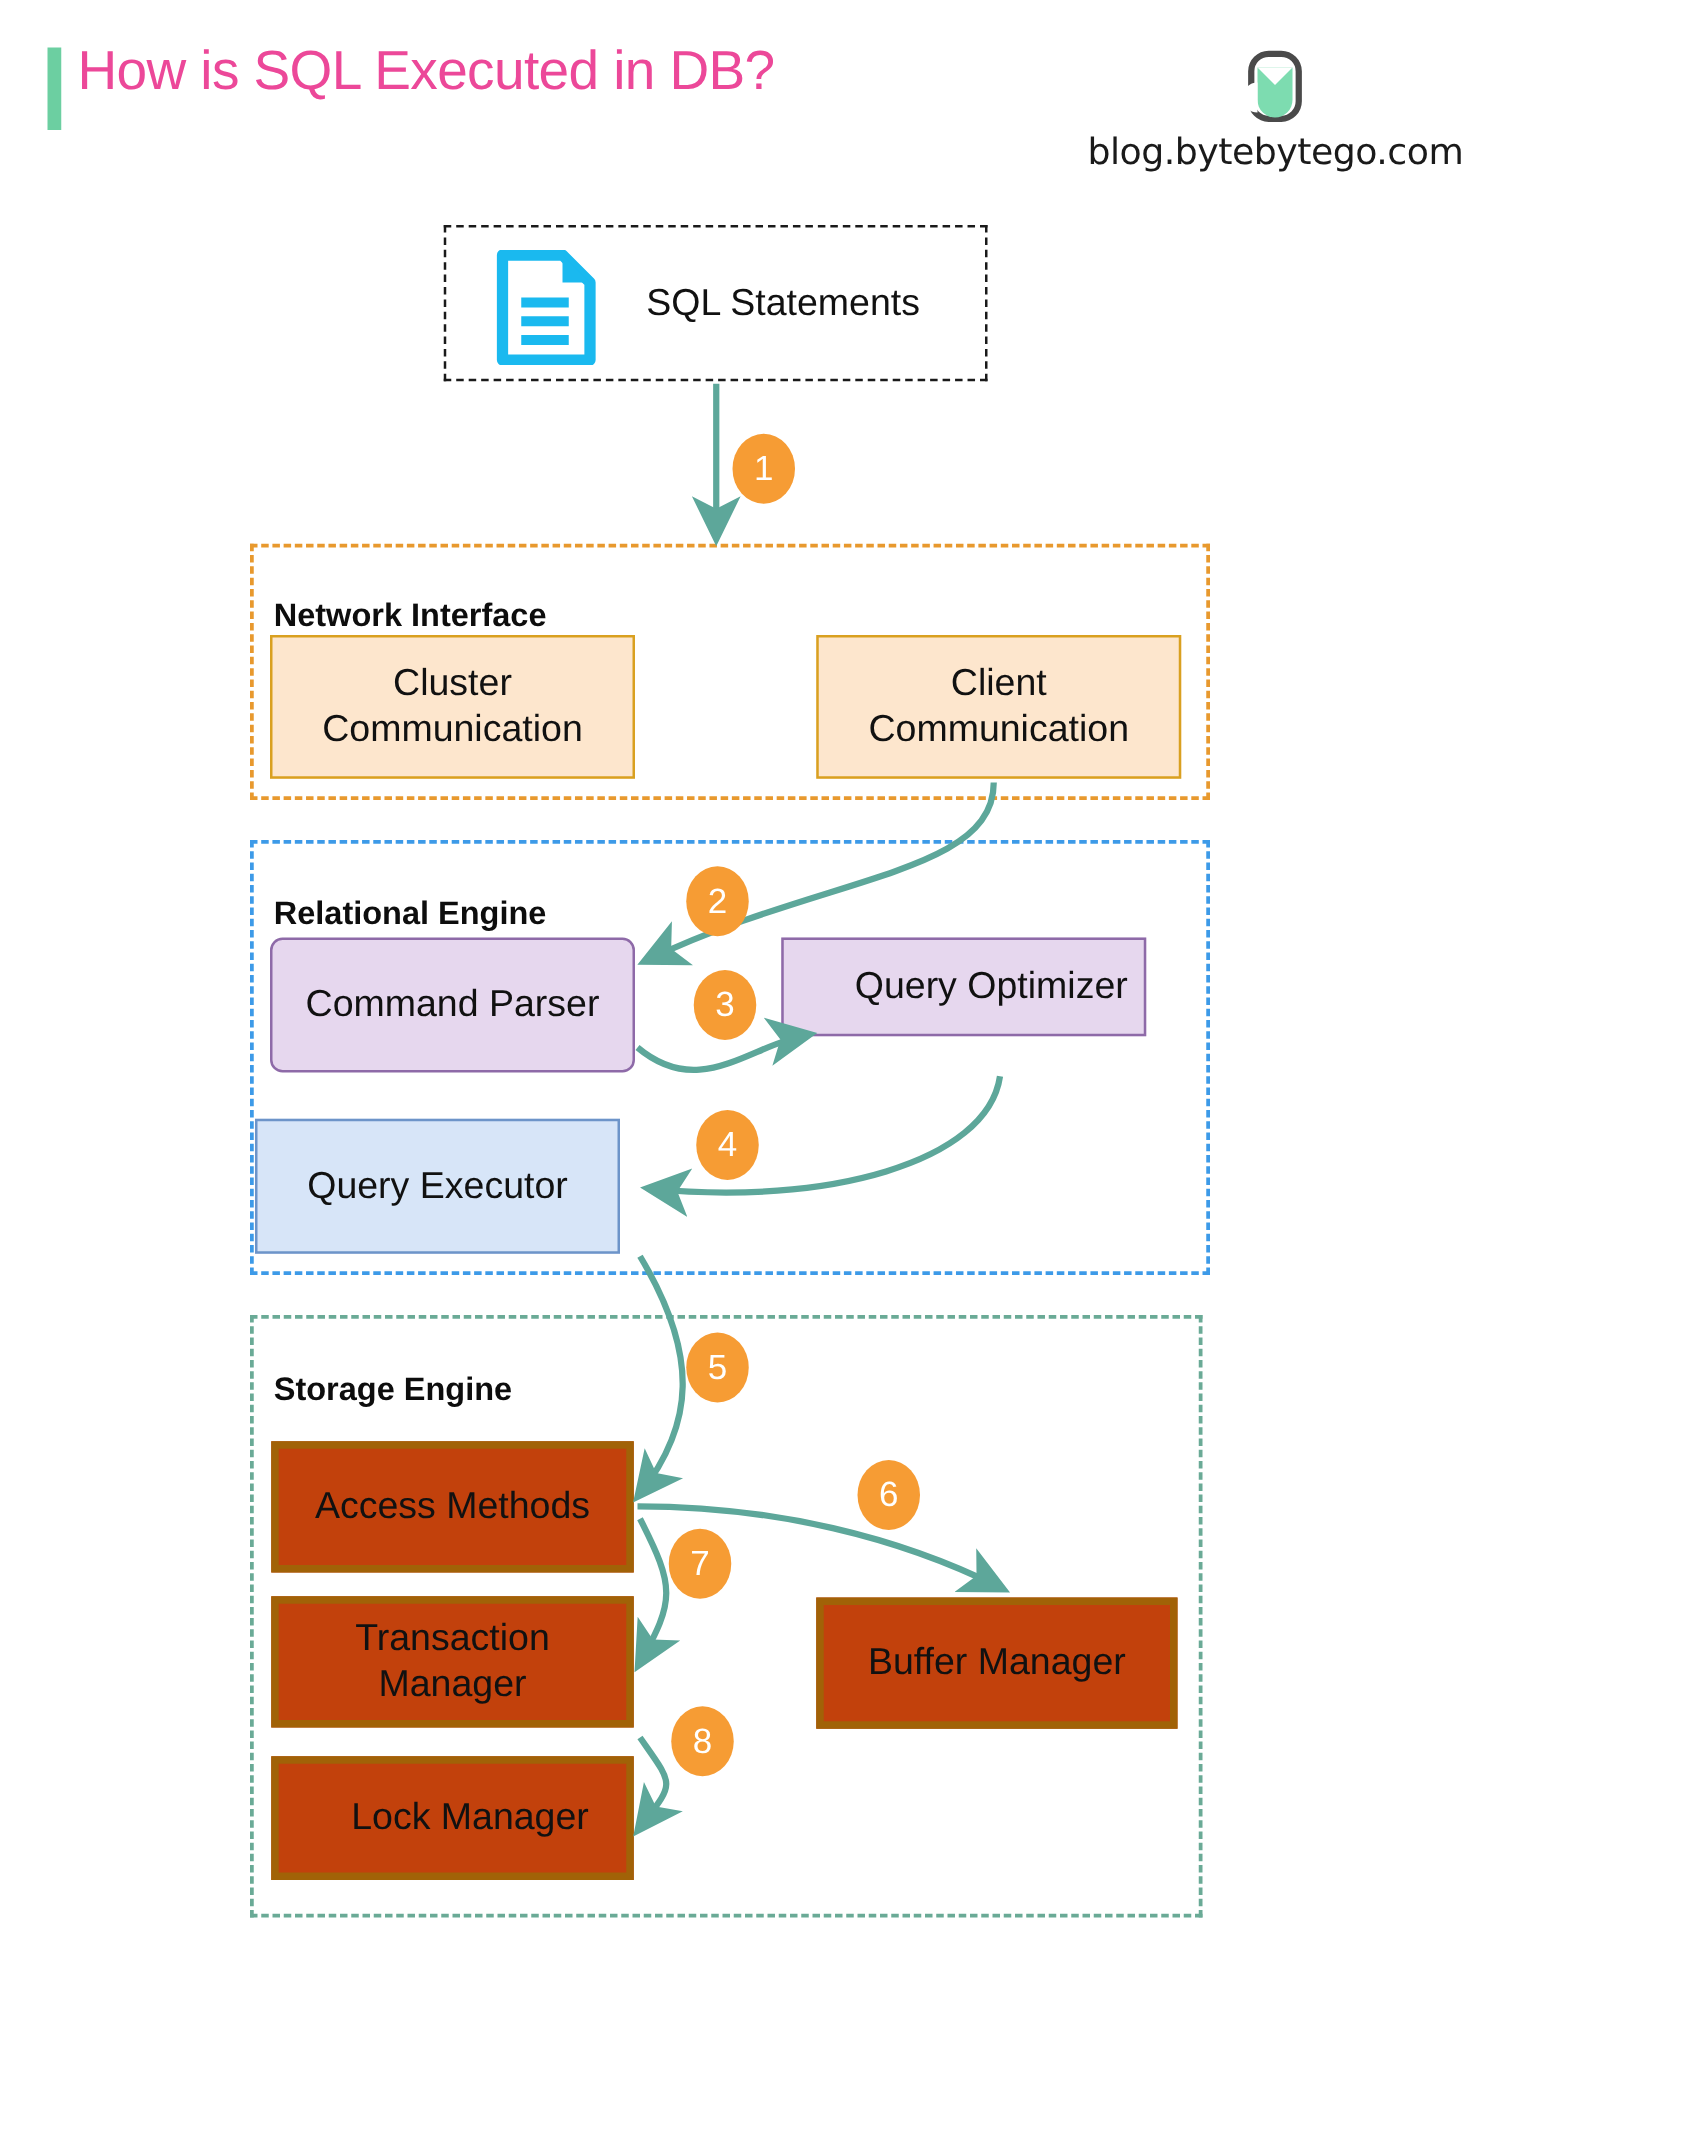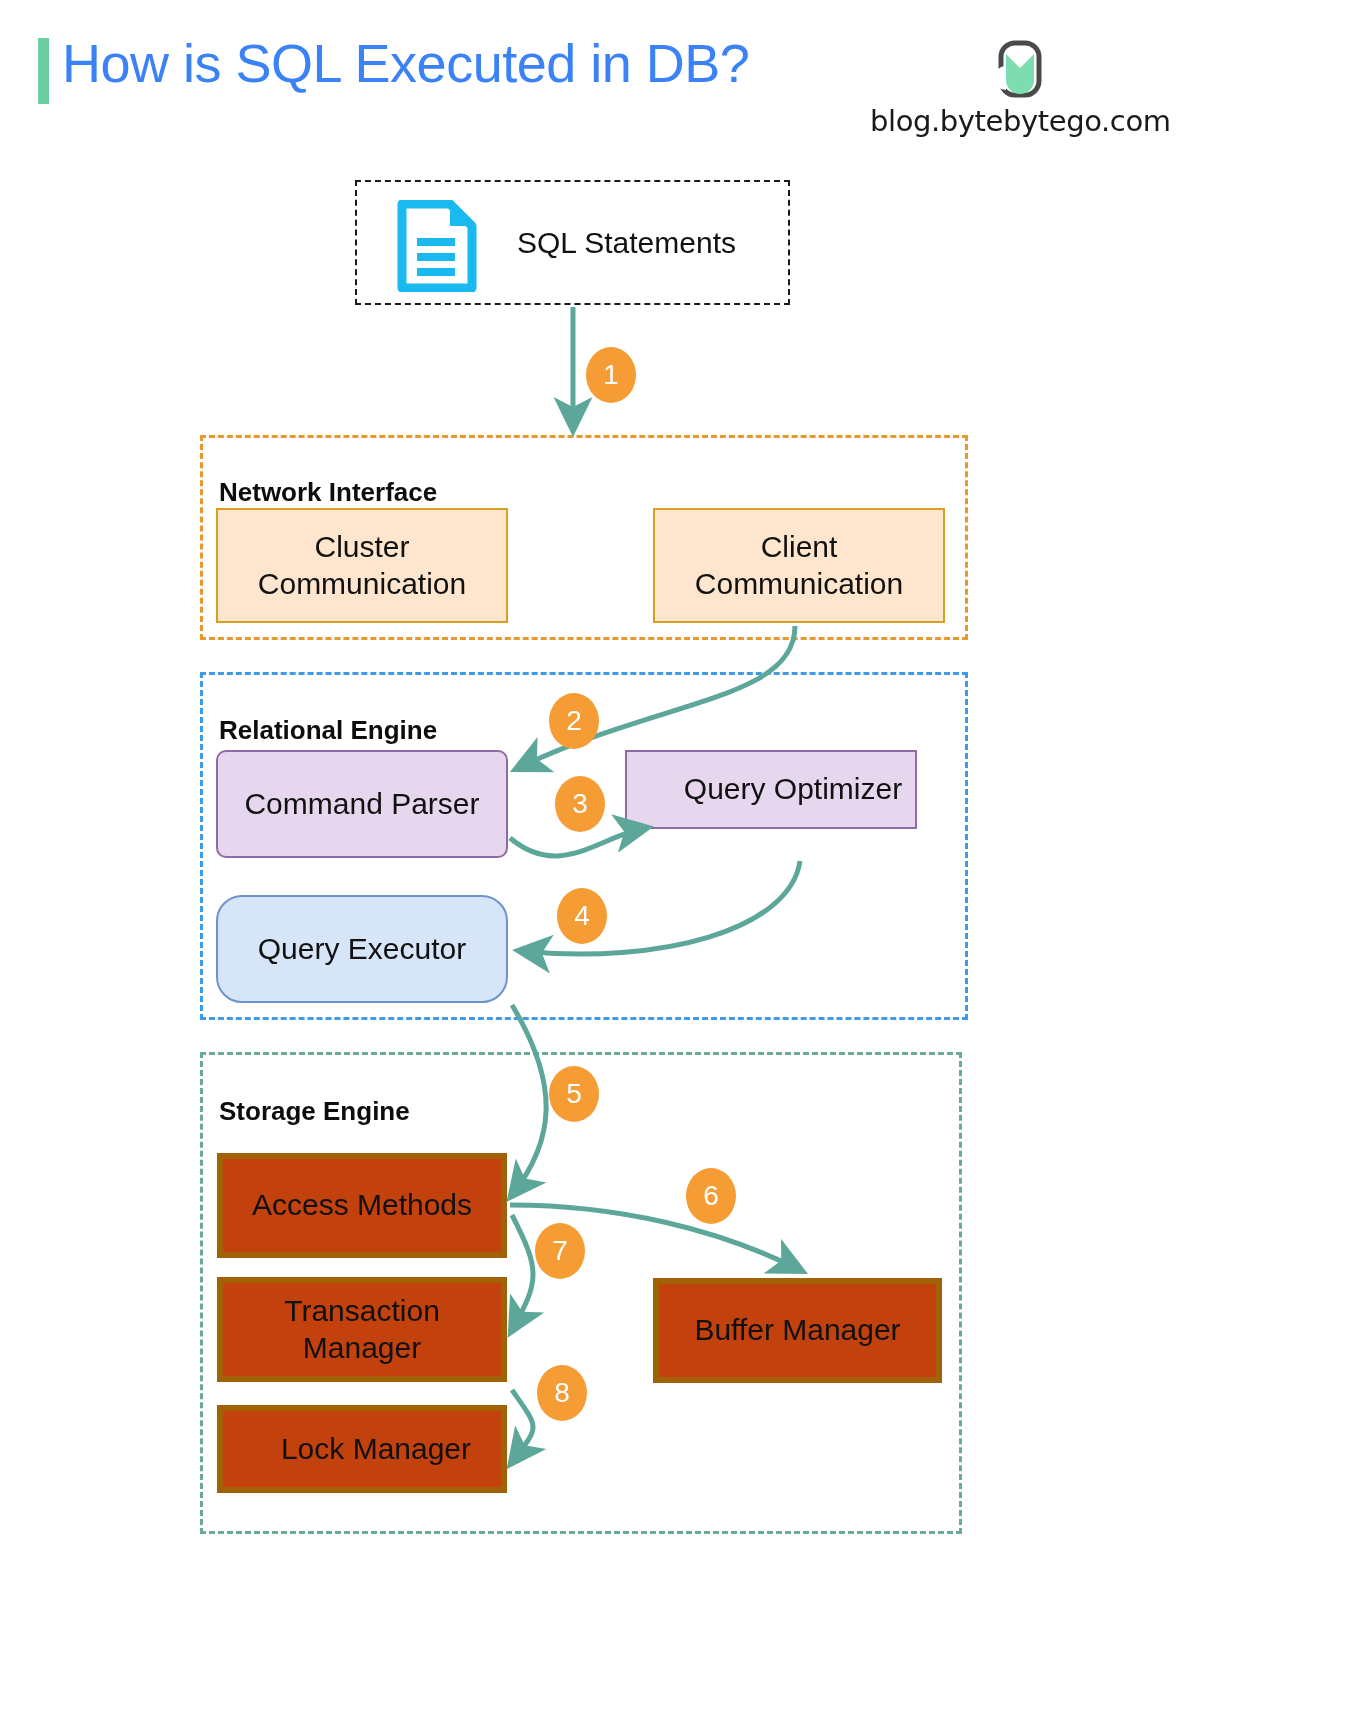--- a/index.html
+++ b/index.html
@@ -12,21 +12,21 @@
   #stage { position: relative; width: 1358px; height: 1722px; }
 
   
   .header { position: absolute; left: 0; top: 0; width: 1358px; height: 140px; }
   .accent-bar {
     position: absolute; left: 38px; top: 38px;
     width: 11px; height: 66px; background: #6ccfa1;
   }
   .page-title {
     position: absolute; left: 62px; top: 32px;
-    font-size: 54px; font-weight: 400; color: #3b82f6;
+    font-size: 44px; font-weight: 400; color: #ec4899;
     letter-spacing: -0.5px; white-space: nowrap;
     font-family: "Liberation Sans", sans-serif;
   }
   .brand { position: absolute; left: 870px; top: 40px; display: flex; align-items: center; gap: 6px; flex-direction: column; }
   .brand-logo { width: 44px; height: 58px; display: block; }
   .brand-text {
     font-size: 29px; color: #1a1a1a; white-space: nowrap;
     font-family: "DejaVu Sans", sans-serif; letter-spacing: -0.4px;
   }
 
@@ -129,37 +129,37 @@
   <div class="group-title" style="left:219px; top:693px;">Relational Engine</div>
 
   <div class="node box-purple" style="left:216px; top:750px; width:292px; height:108px;border-radius:10px;">
     <span>Command Parser</span>
   </div>
 
   <div class="node box-purple" style="left:625px; top:750px; width:292px; height:79px;padding-left:44px;">
     <span>Query Optimizer</span>
   </div>
 
-  <div class="node box-blue" style="left:216px; top:895px; width:292px; height:108px;border-radius:26px;">
+  <div class="node box-blue" style="left:204px; top:895px; width:292px; height:108px;">
     <span>Query Executor</span>
   </div>
 
   <div class="group grp-storage"></div>
   <div class="group-title" style="left:219px; top:1074px;">Storage Engine</div>
 
   <div class="node box-green" style="left:217px; top:1153px; width:290px; height:105px;">
     <span>Access Methods</span>
   </div>
 
   <div class="node box-green" style="left:217px; top:1277px; width:290px; height:105px; flex-direction:column;align-items:center;">
     <span>Transaction</span>
     <span>Manager</span>
   </div>
 
-  <div class="node box-green" style="left:217px; top:1405px; width:290px; height:88px;padding-left:28px;">
+  <div class="node box-green" style="left:217px; top:1405px; width:290px; height:99px;padding-left:28px;">
     <span>Lock Manager</span>
   </div>
 
   <div class="node box-green" style="left:653px; top:1278px; width:289px; height:105px;">
     <span>Buffer Manager</span>
   </div>
 
   <svg id="arrows" viewBox="0 0 1358 1722">
     <defs>
       <marker id="ah" markerWidth="9" markerHeight="9" refX="6.2" refY="4.5" orient="auto" markerUnits="strokeWidth">

